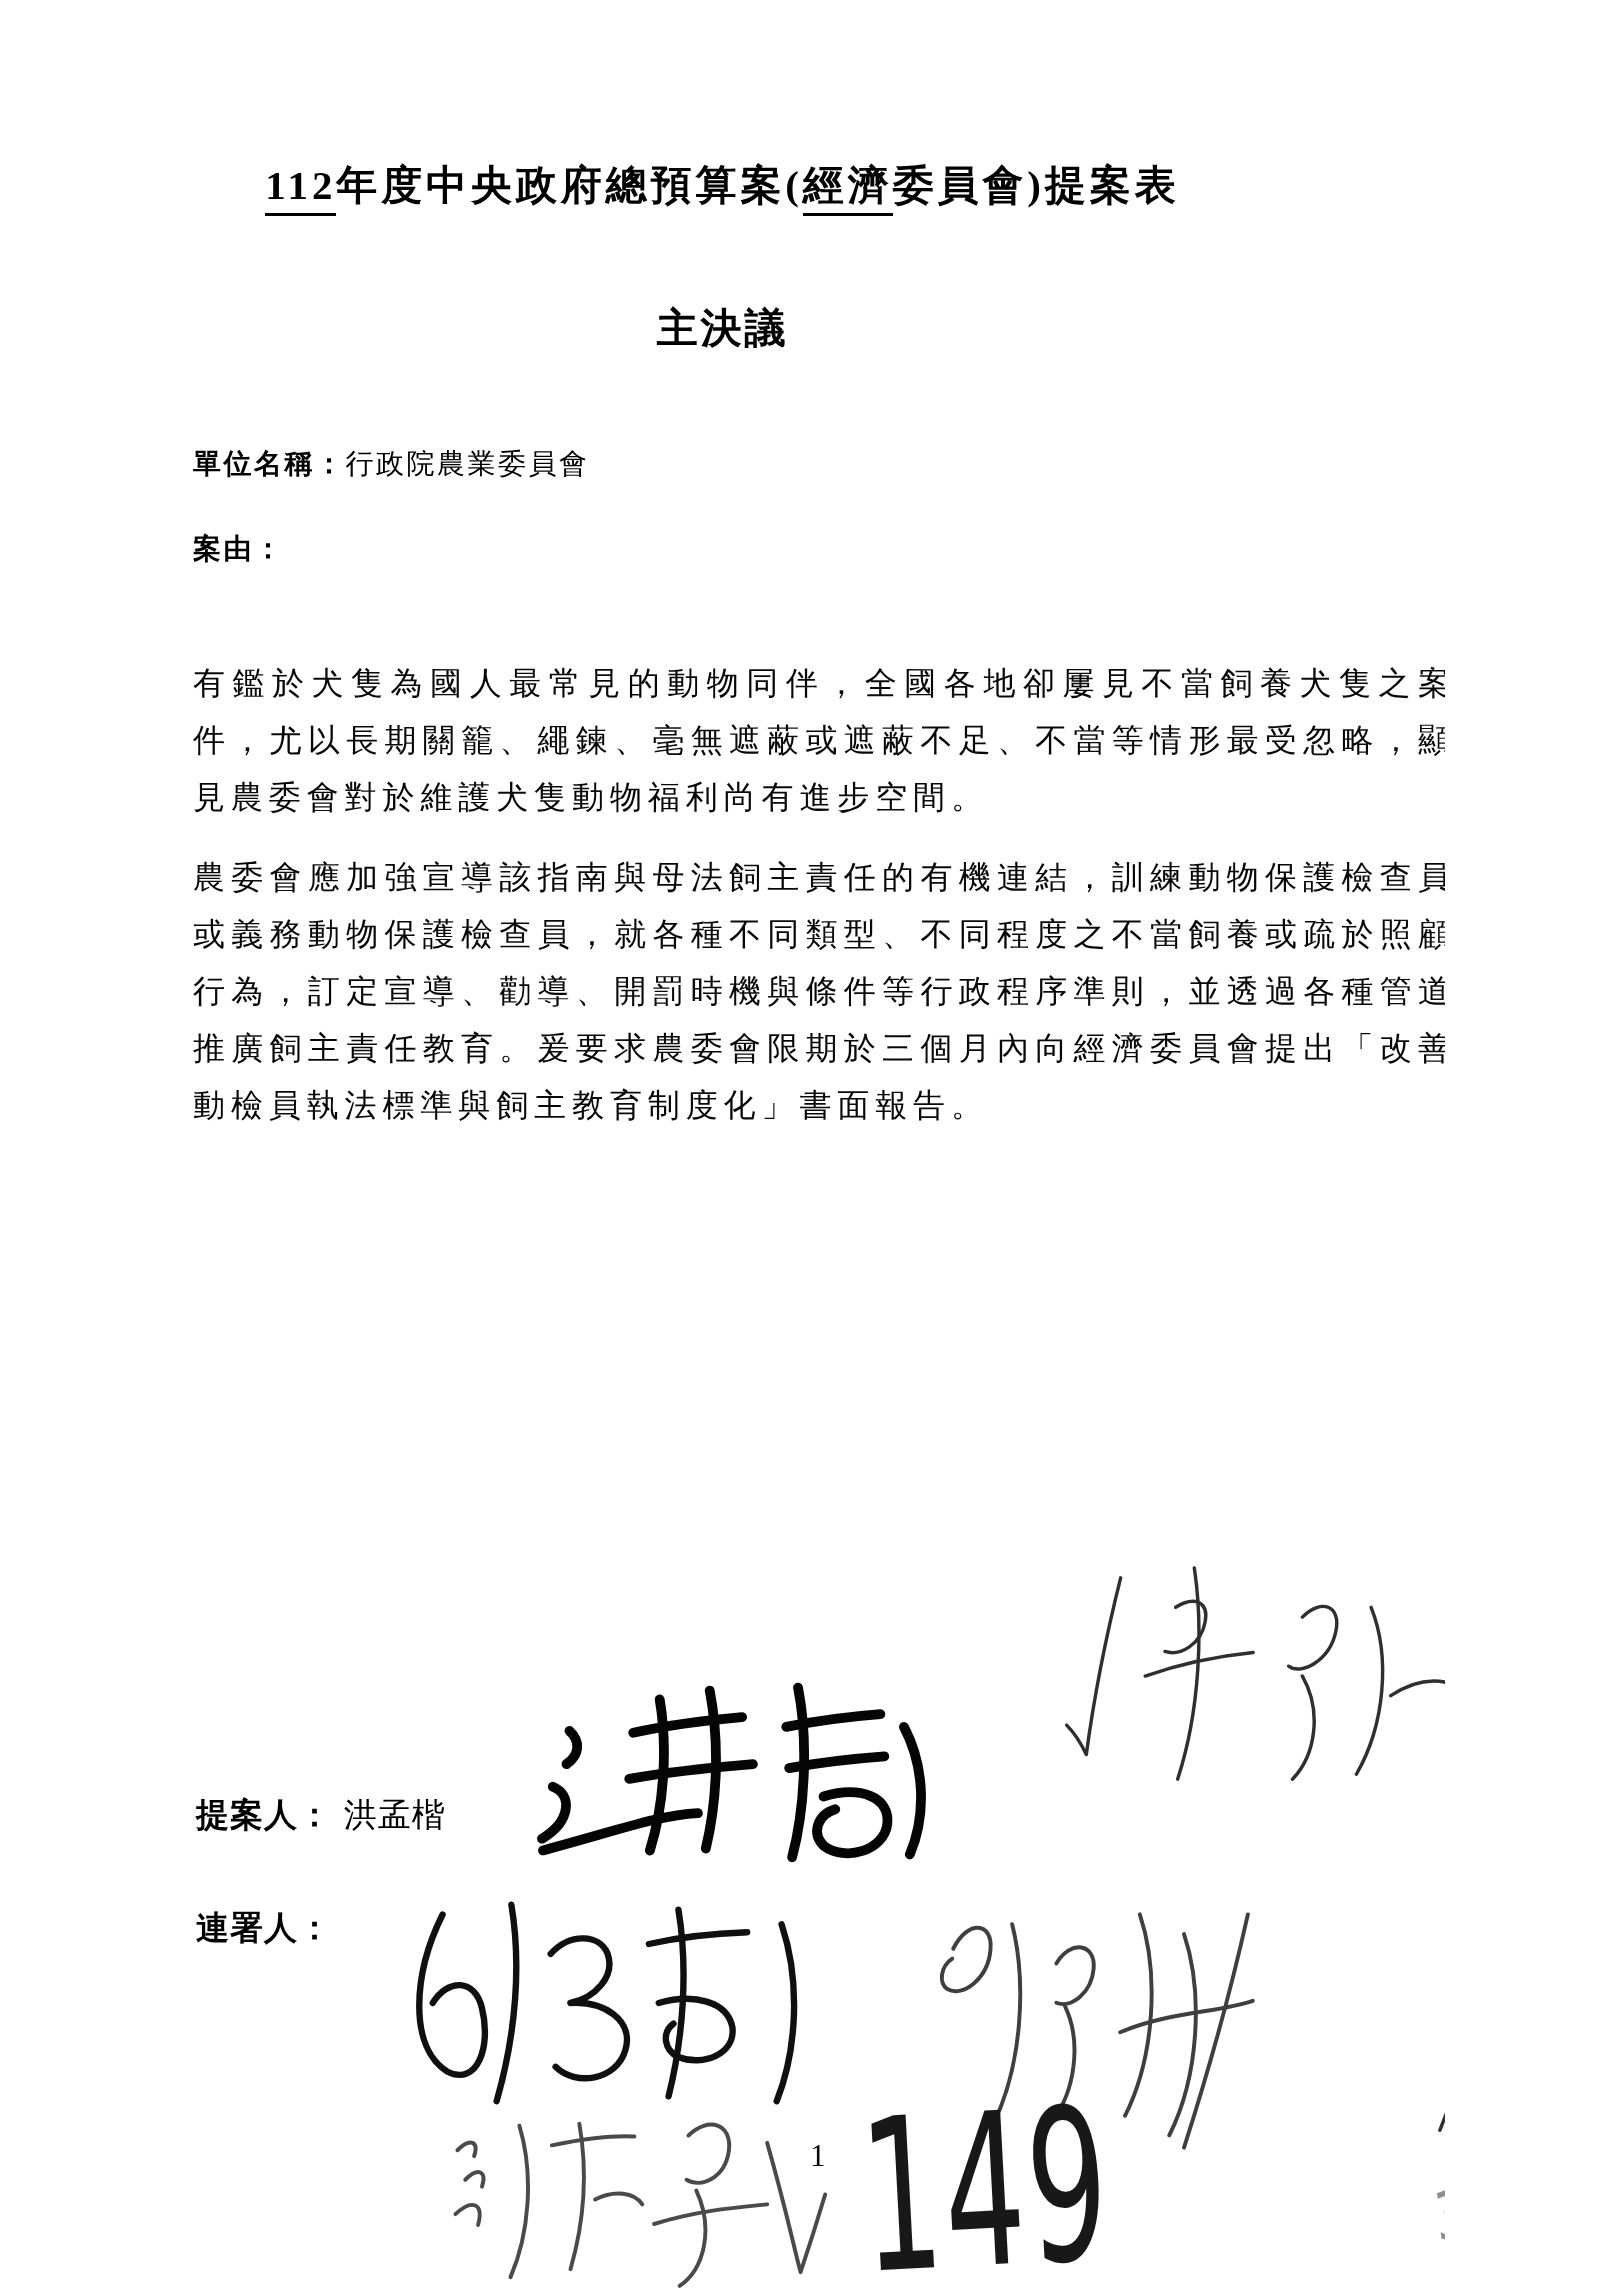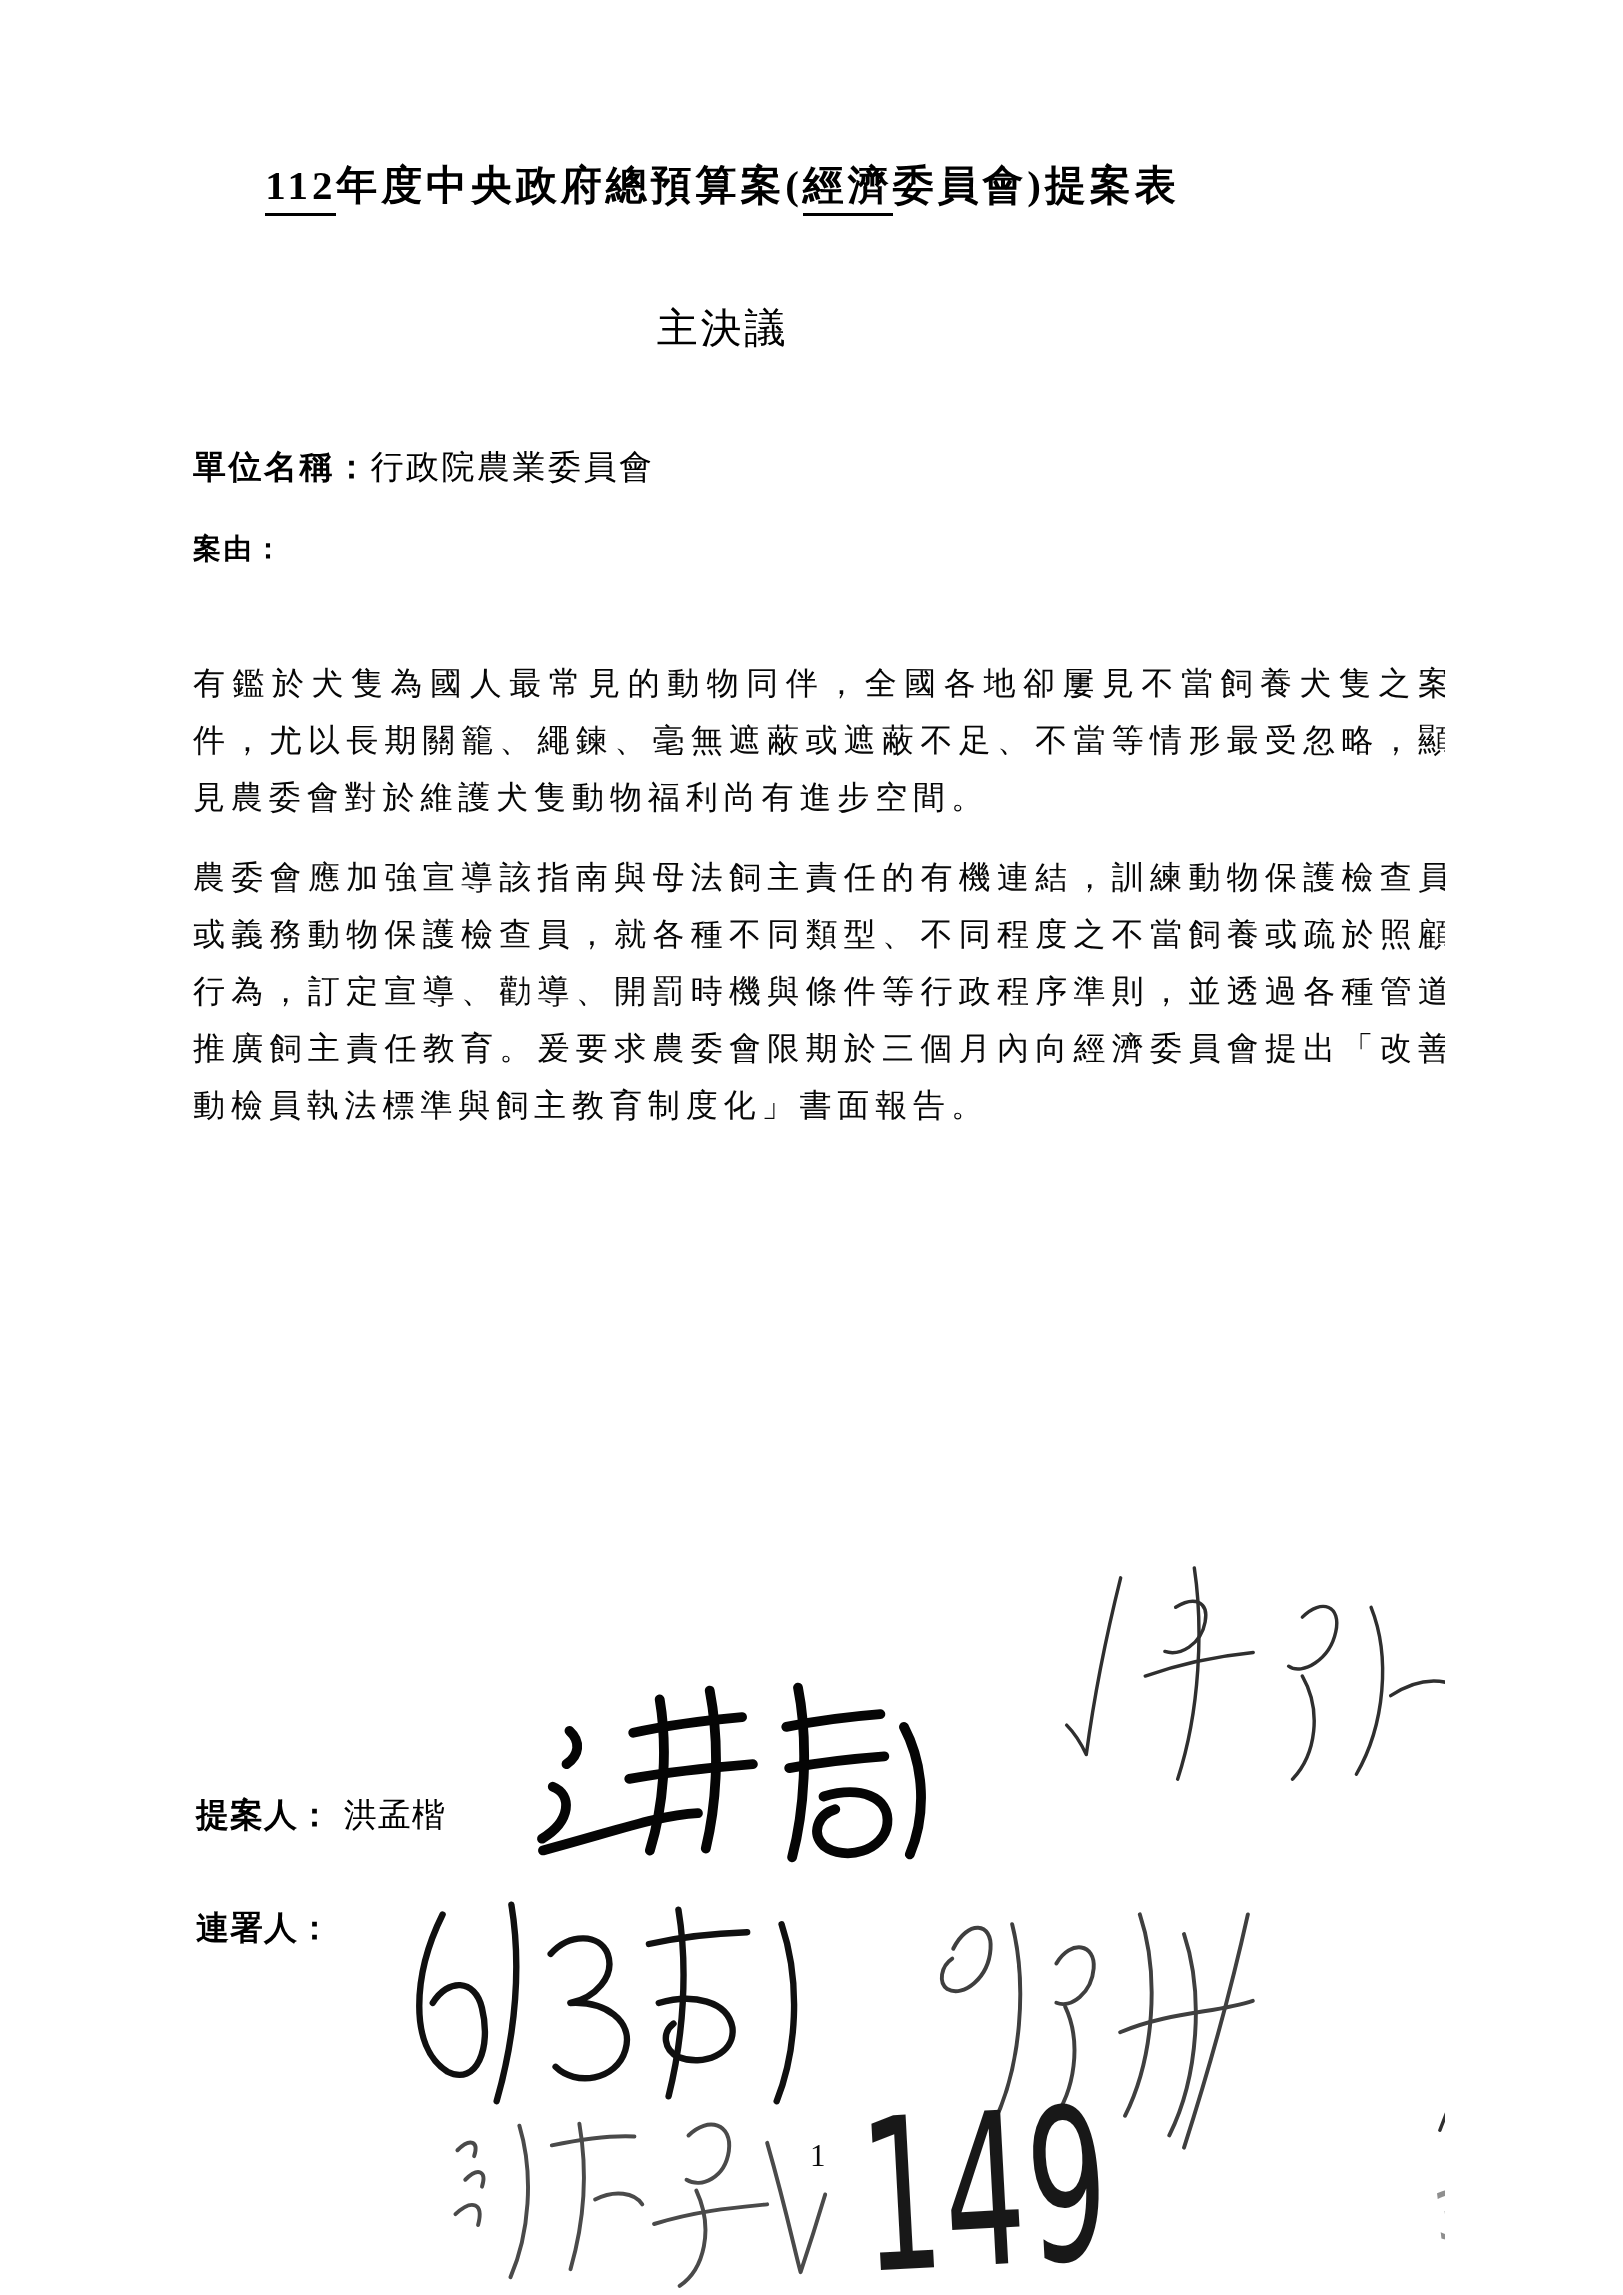--- a/index.html
+++ b/index.html
@@ -14,25 +14,25 @@
   .doc-title{
     position:absolute;top:158px;left:0;width:100%;
     text-align:center;
     font-size:41px;font-weight:bold;
     letter-spacing:3.9px;white-space:nowrap;
   }
   .u{border-bottom:3.4px solid #000;padding-bottom:4.9px;}
   .doc-subtitle{
     position:absolute;top:301px;left:0;width:100%;
     text-align:center;
-    font-size:41px;font-weight:normal;letter-spacing:2.9px;
+    font-size:41px;font-weight:bold;letter-spacing:2.9px;
   }
   .unit-line{
     position:absolute;left:193px;top:445px;
-    font-size:33px;letter-spacing:2.5px;white-space:nowrap;
+    font-size:28px;letter-spacing:2.5px;white-space:nowrap;
   }
   .unit-line .lbl{font-weight:bold;}
   .case-label{
     position:absolute;left:193px;top:530px;
     font-size:28px;font-weight:bold;letter-spacing:2.5px;
   }
   .body-text{
     position:absolute;left:193px;top:610px;width:1263px;
     font-size:32px;line-height:57px;letter-spacing:5.9px;
     text-align:justify;color:#070707;margin-top:45px;

